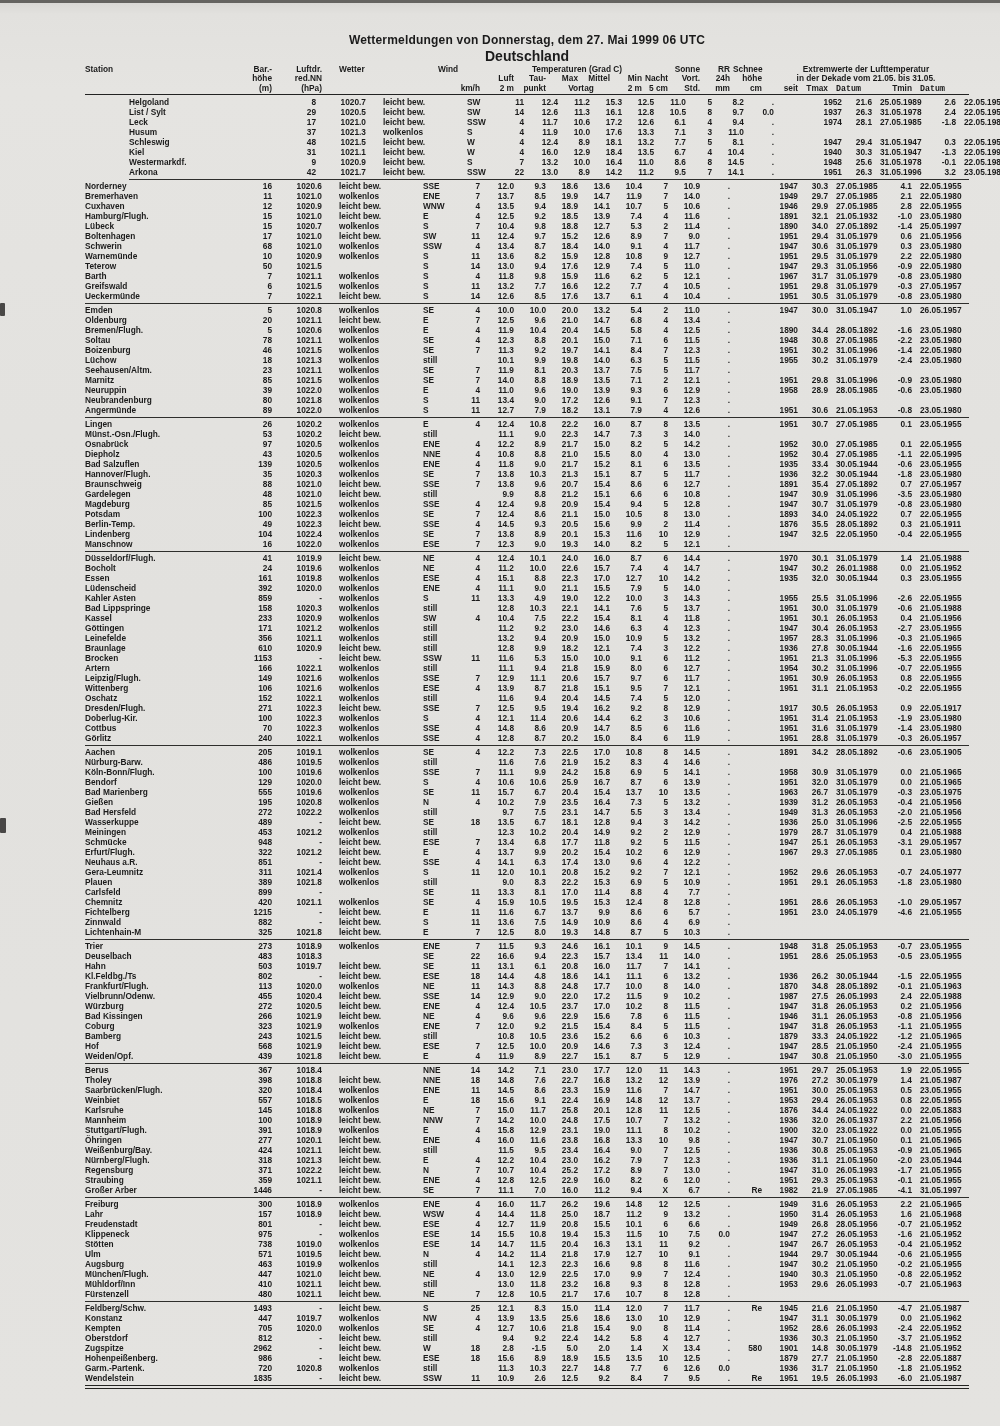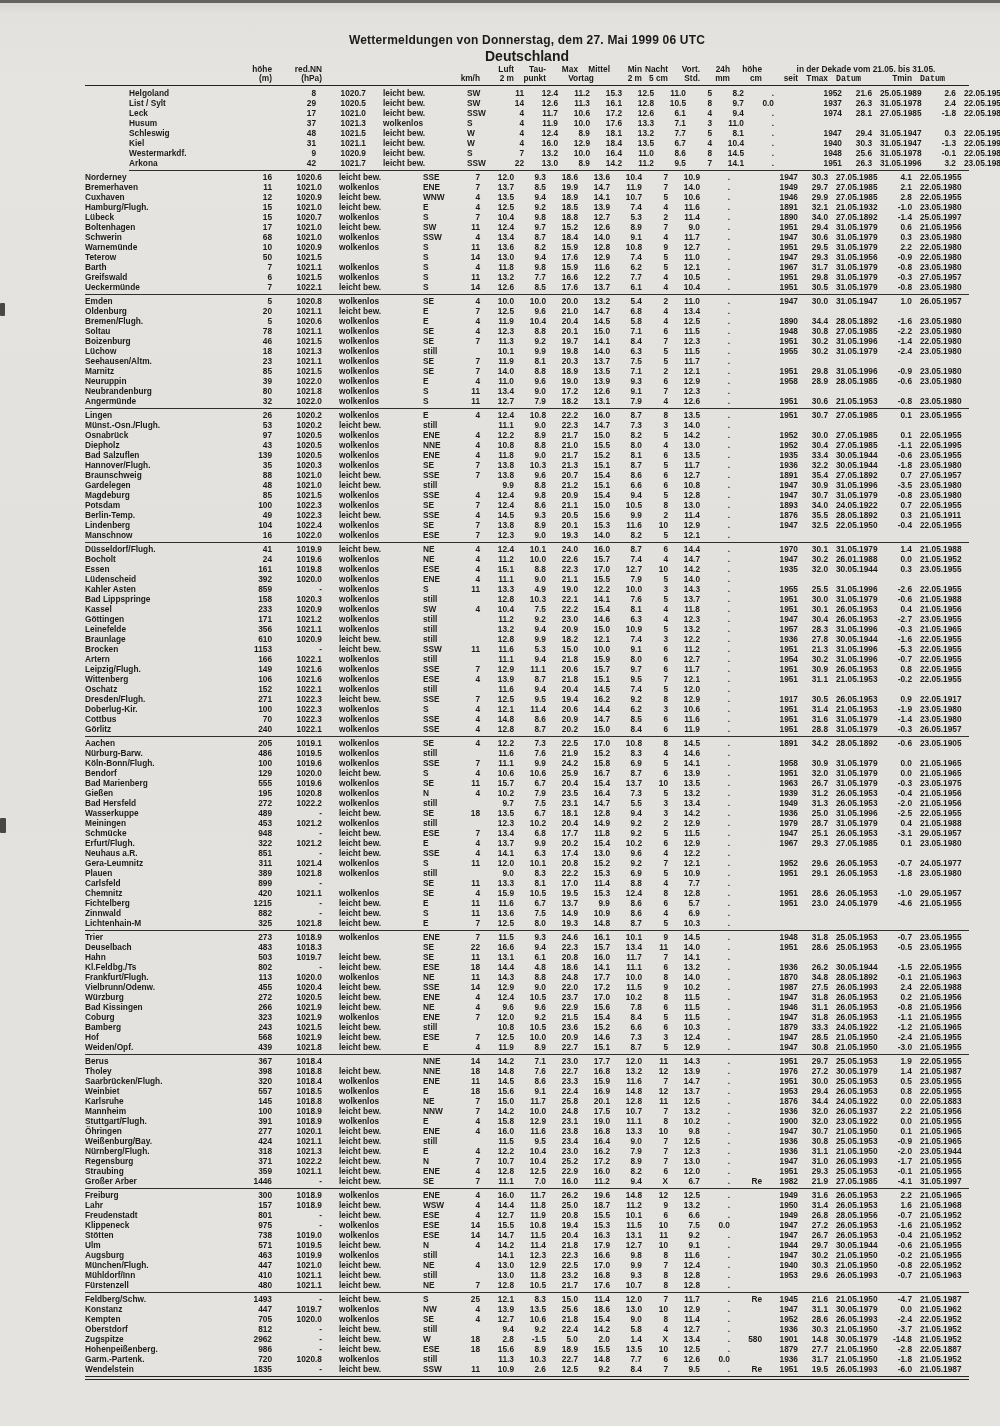--- a/index.html
+++ b/index.html
@@ -44,20 +44,32 @@
   <div class="artifact-top"></div>
   <div class="blob1"></div>
   <div class="blob2"></div>
 
   <div class="content">
     <div class="title">Wettermeldungen von Donnerstag, dem 27. Mai 1999 06 UTC</div>
     <div class="subtitle">Deutschland</div>
 
     <div class="thead">
       <div class="hrow">
+        <span class="hc lt">Station</span>
+        <span class="hc rt">Bar.-</span>
+        <span class="hc rt">Luftdr.</span>
+        <span class="hc lt pad14">Wetter</span>
+        <span class="hc ctr s2">Wind</span>
+        <span class="hc ctr s6">Temperaturen (Grad C)</span>
+        <span class="hc rt">Sonne</span>
+        <span class="hc rt">RR</span>
+        <span class="hc rt">Schnee</span>
+        <span class="hc ctr s5">Extremwerte der Lufttemperatur</span>
+      </div>
+      <div class="hrow">
         <span class="hc"></span>
         <span class="hc rt">höhe</span>
         <span class="hc rt">red.NN</span>
         <span class="hc"></span>
         <span class="hc s2"></span>
         <span class="hc rt">Luft</span>
         <span class="hc rt">Tau-</span>
         <span class="hc rt">Max</span>
         <span class="hc rt">Mittel</span>
         <span class="hc rt">Min</span>
@@ -750,21 +762,21 @@
             <span class="cell col-rr_24h_mm">.</span>
             <span class="cell col-schneehoehe_cm"></span>
             <span class="cell col-extrem_seit"></span>
             <span class="cell col-tmax"></span>
             <span class="cell col-tmax_datum"></span>
             <span class="cell col-tmin"></span>
             <span class="cell col-tmin_datum"></span>
           </div>
           <div class="row">
             <span class="cell col-station">Angermünde</span>
-            <span class="cell col-hoehe_m">32</span>
+            <span class="cell col-hoehe_m">89</span>
             <span class="cell col-luftdruck_hpa">1022.0</span>
             <span class="cell col-wetter">wolkenlos</span>
             <span class="cell col-wind_richtung">S</span>
             <span class="cell col-wind_kmh">11</span>
             <span class="cell col-temp_luft_2m">12.7</span>
             <span class="cell col-taupunkt">7.9</span>
             <span class="cell col-max_vortag">18.2</span>
             <span class="cell col-mittel">13.1</span>
             <span class="cell col-min_2m">7.9</span>
             <span class="cell col-nacht_5cm">4</span>

